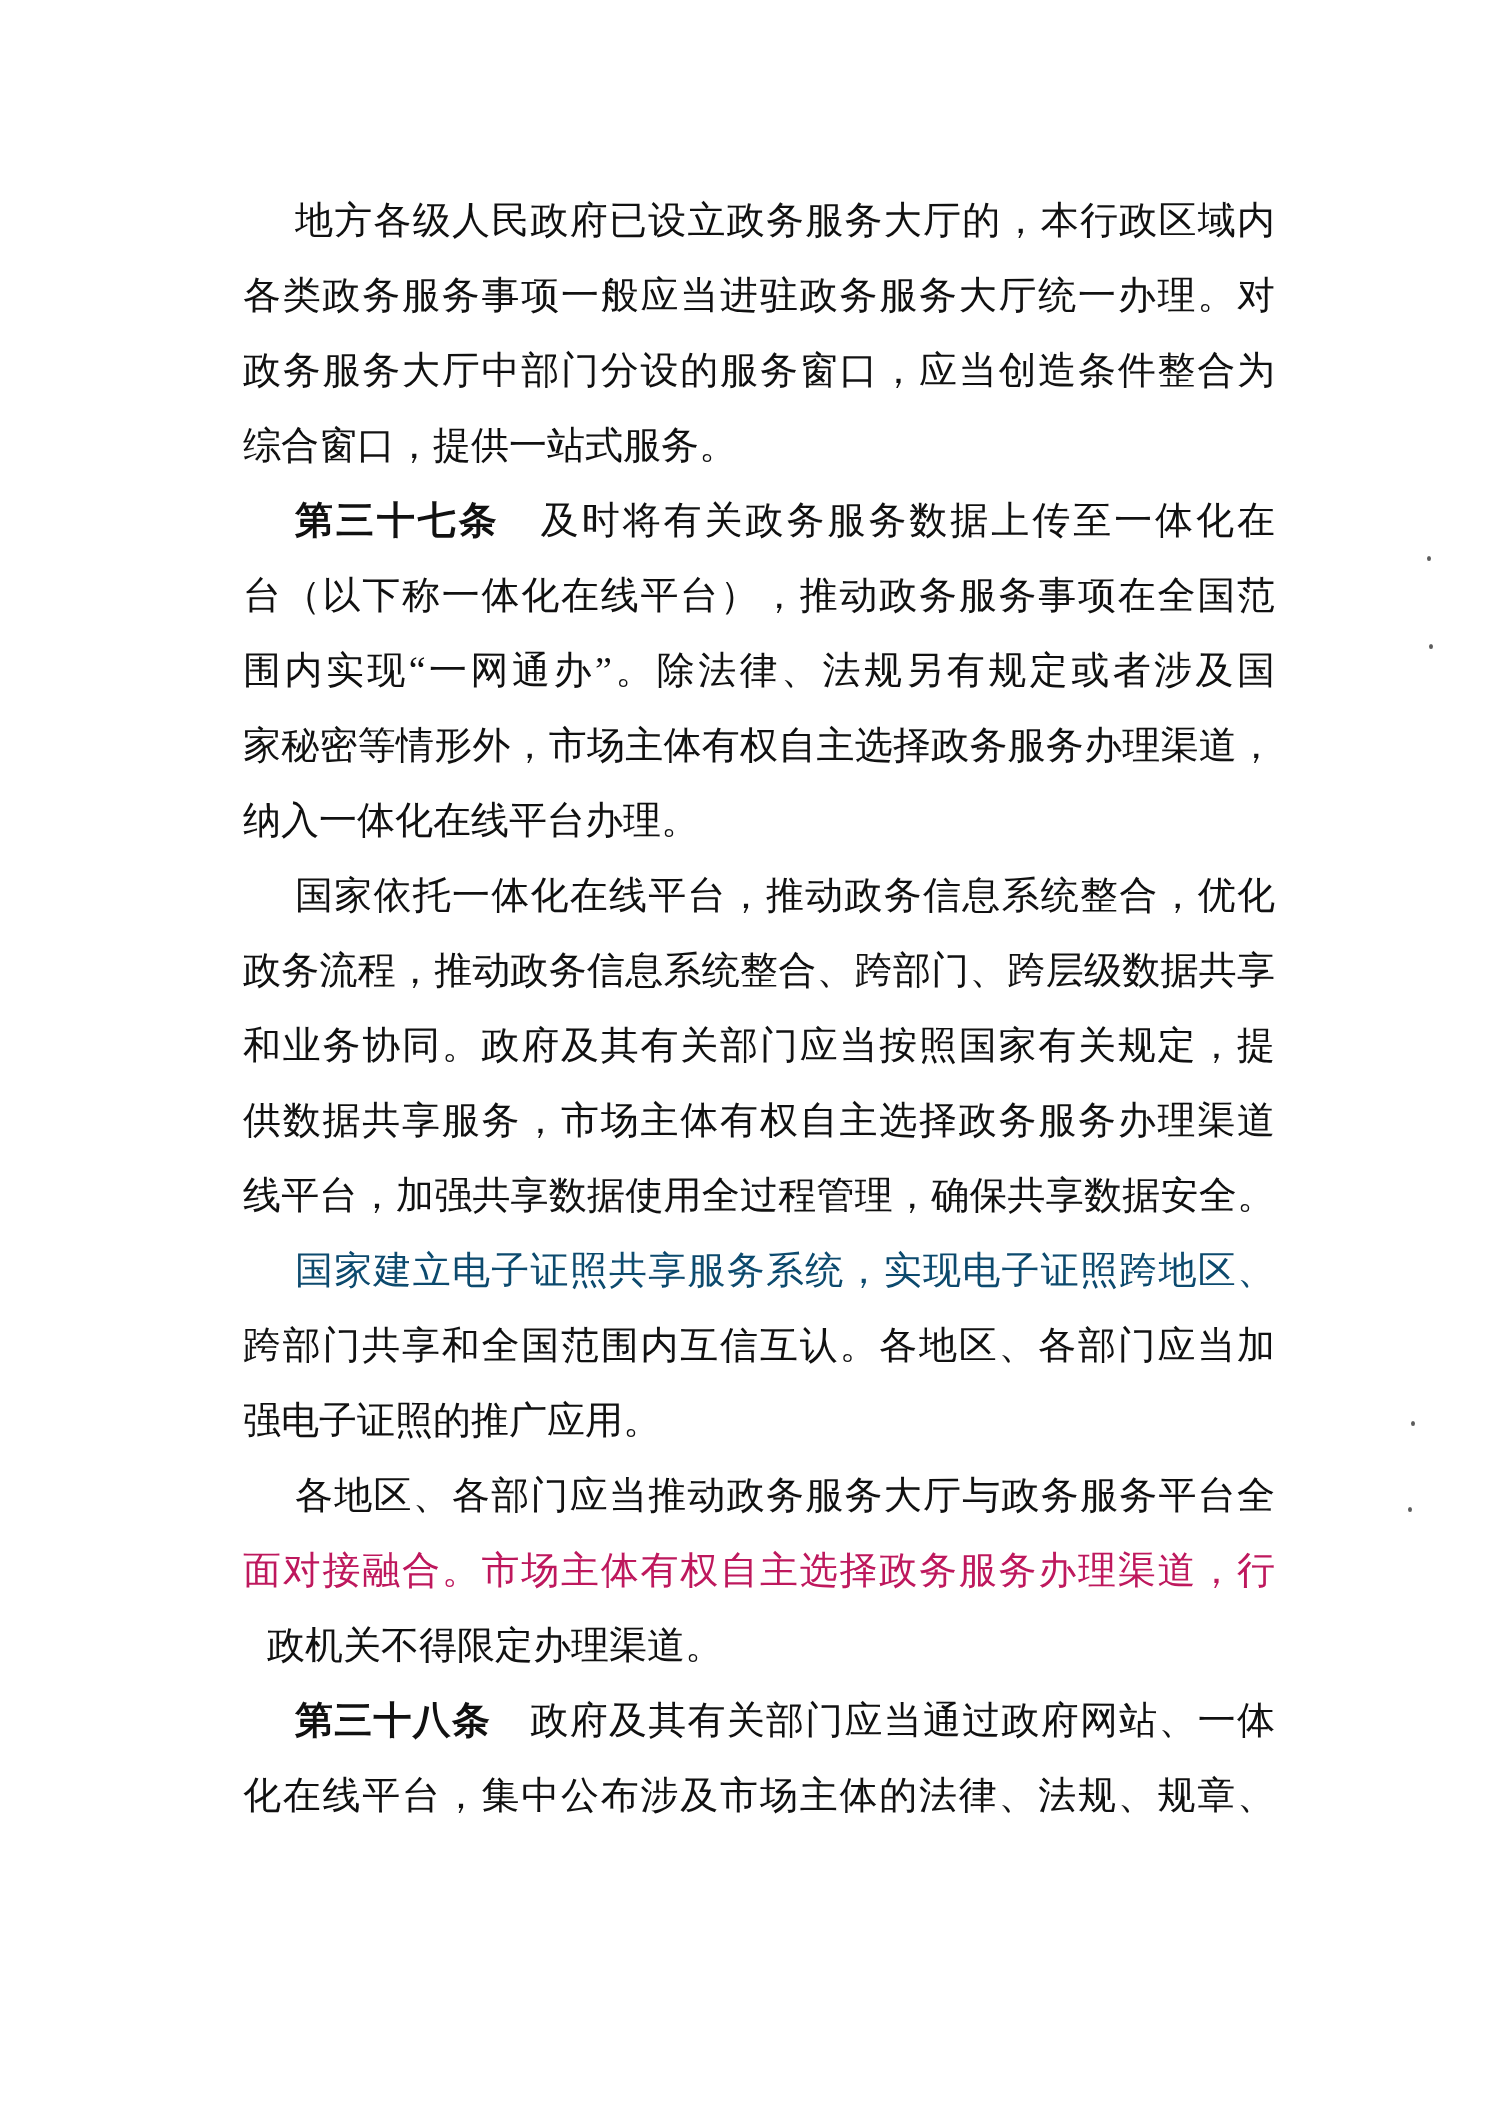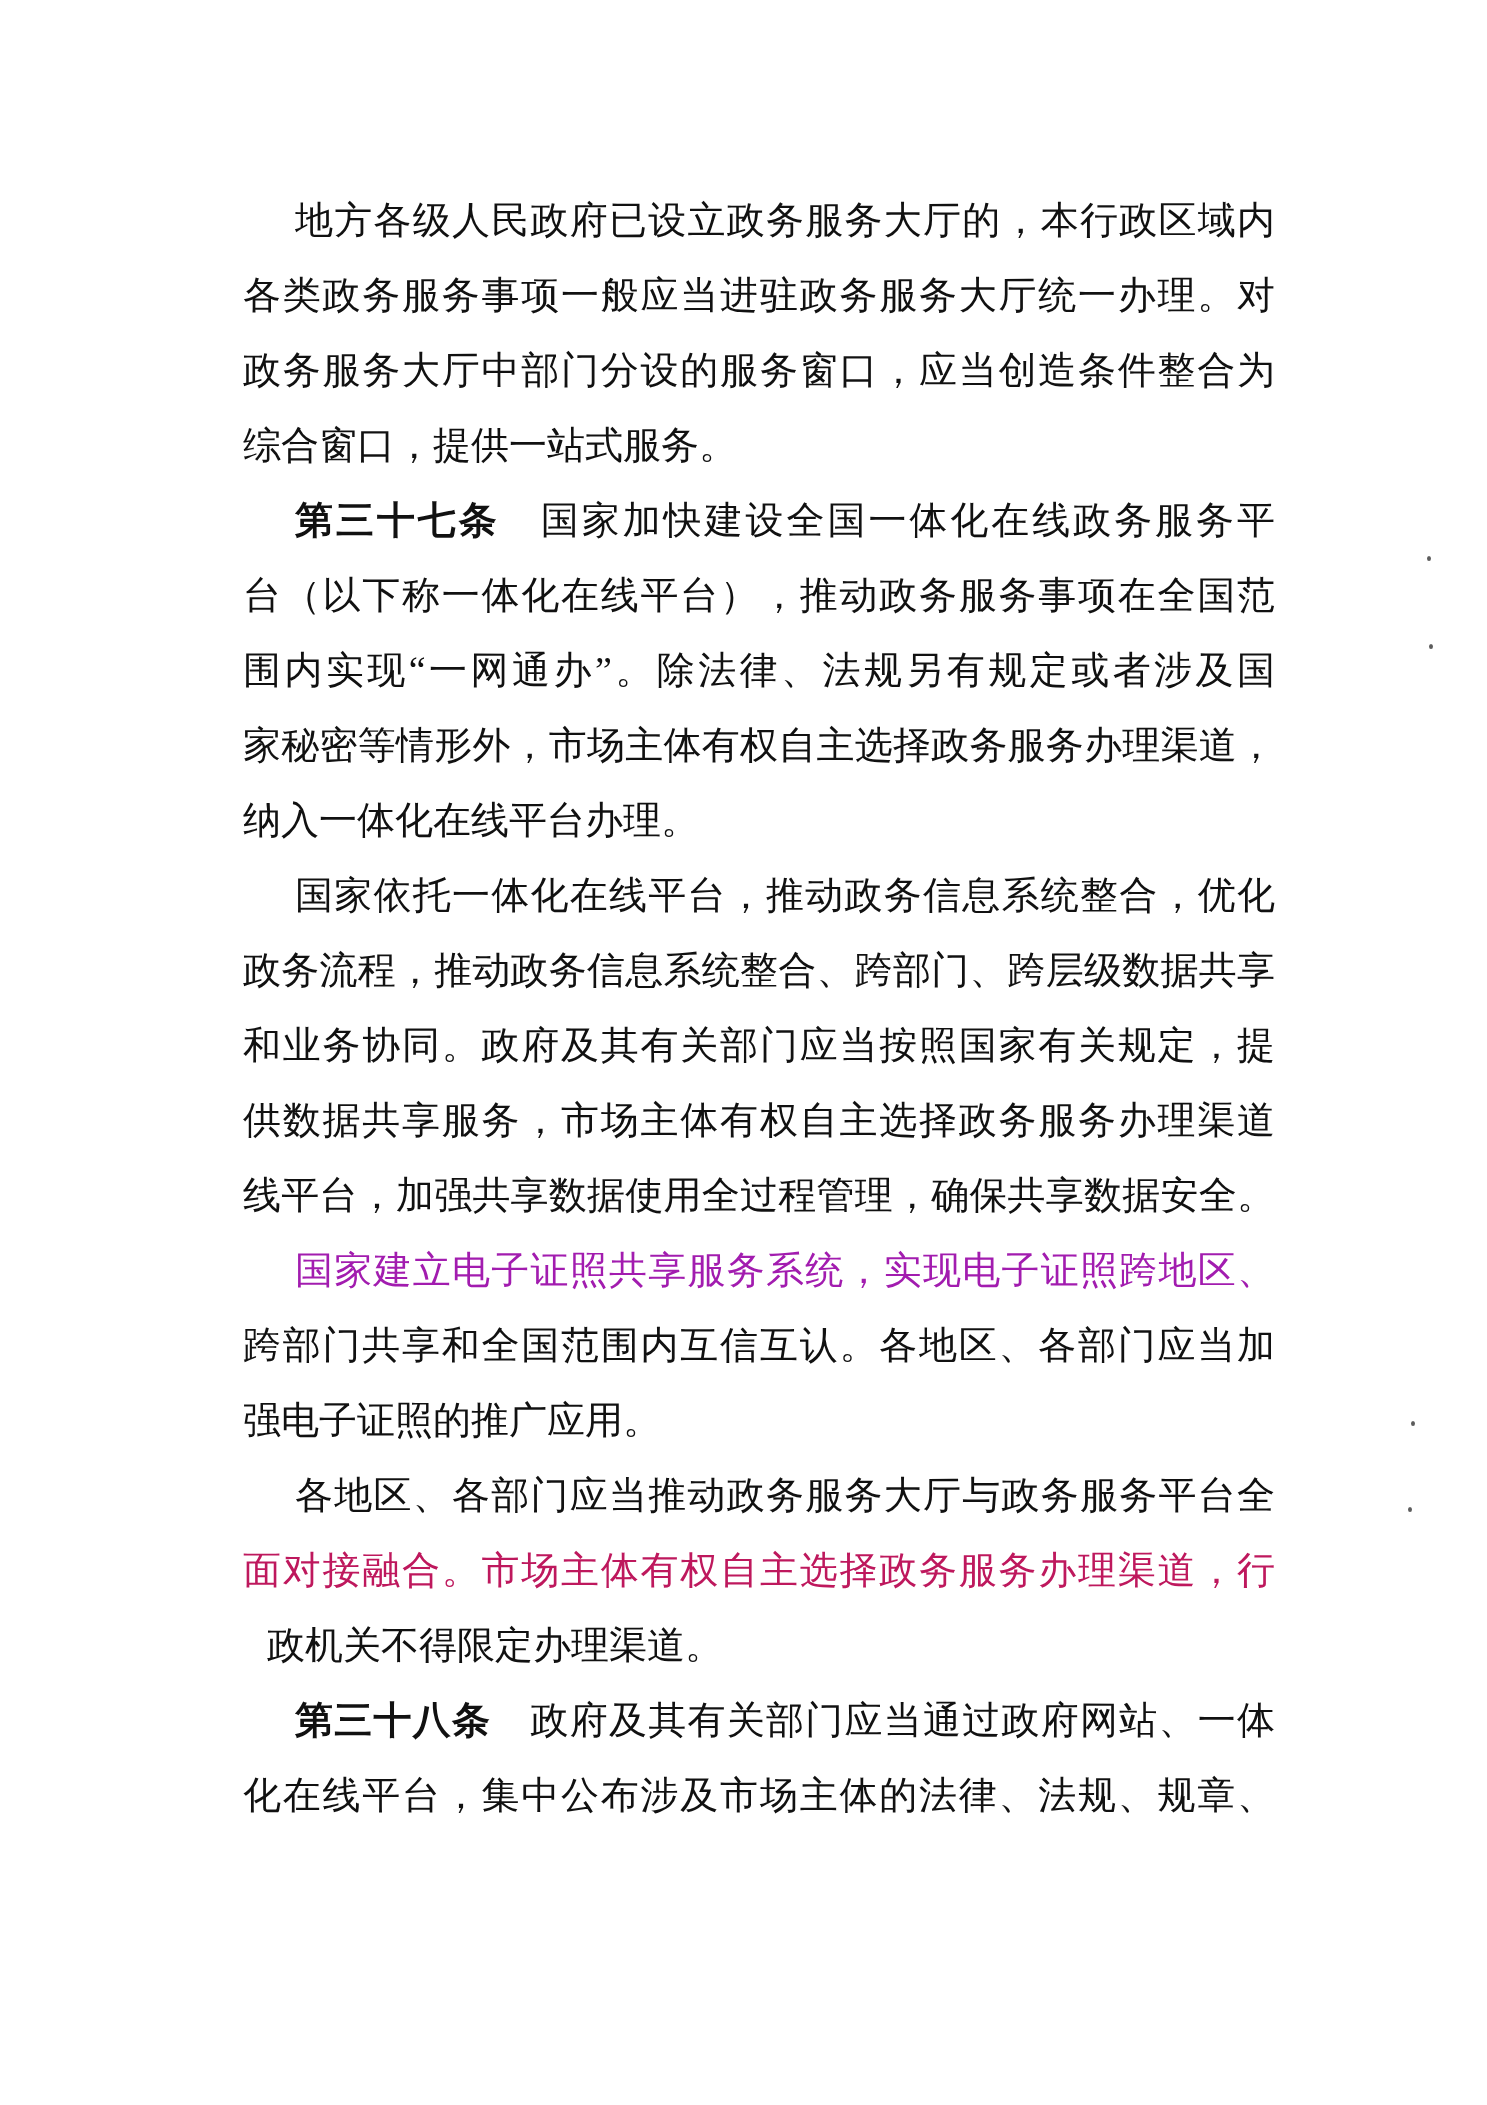--- a/index.html
+++ b/index.html
@@ -52,31 +52,31 @@
 </style>
 </head>
 <body>
 
 <div class="page" style="width: 1487px; height: 2105px; background: rgb(255, 255, 255);">
   <div class="text-block">
       <div class="line indent fill" style="color: rgb(17, 17, 17);"><span class="seg">地方各级人民政府已设立政务服务大厅的，本行政区域内</span></div>
       <div class="line fill" style="color: rgb(17, 17, 17);"><span class="seg">各类政务服务事项一般应当进驻政务服务大厅统一办理。对</span></div>
       <div class="line fill" style="color: rgb(17, 17, 17);"><span class="seg">政务服务大厅中部门分设的服务窗口，应当创造条件整合为</span></div>
       <div class="line nofill" style="color: rgb(17, 17, 17);"><span class="seg">综合窗口，提供一站式服务。</span></div>
-      <div class="line indent fill" style="color: rgb(17, 17, 17);"><span class="seg bold">第三十七条</span><span class="seg">　国家加快建设全国一体化在线政务服务平</span></div>
+      <div class="line indent fill" style="color: rgb(17, 17, 17);"><span class="seg bold">第三十七条</span><span class="seg">　及时将有关政务服务数据上传至一体化在</span></div>
       <div class="line fill" style="color: rgb(17, 17, 17); font-family: Liberation Serif, serif;"><span class="seg">台（以下称一体化在线平台），推动政务服务事项在全国范</span></div>
       <div class="line fill" style="color: rgb(17, 17, 17);"><span class="seg">围内实现“一网通办”。除法律、法规另有规定或者涉及国</span></div>
       <div class="line fill" style="color: rgb(17, 17, 17);"><span class="seg">家秘密等情形外，市场主体有权自主选择政务服务办理渠道，</span></div>
       <div class="line nofill" style="color: rgb(17, 17, 17);"><span class="seg">纳入一体化在线平台办理。</span></div>
       <div class="line indent fill" style="color: rgb(17, 17, 17);"><span class="seg">国家依托一体化在线平台，推动政务信息系统整合，优化</span></div>
       <div class="line fill" style="color: rgb(17, 17, 17);"><span class="seg">政务流程，推动政务信息系统整合、跨部门、跨层级数据共享</span></div>
       <div class="line fill" style="color: rgb(17, 17, 17);"><span class="seg">和业务协同。政府及其有关部门应当按照国家有关规定，提</span></div>
       <div class="line fill" style="color: rgb(17, 17, 17);"><span class="seg">供数据共享服务，市场主体有权自主选择政务服务办理渠道</span></div>
       <div class="line fill" style="color: rgb(17, 17, 17);"><span class="seg">线平台，加强共享数据使用全过程管理，确保共享数据安全。</span></div>
-      <div class="line indent fill" style="color: #a21caf;"><span class="seg">国家建立电子证照共享服务系统，实现电子证照跨地区、</span></div>
+      <div class="line indent fill" style="color: #0c4a6e;"><span class="seg">国家建立电子证照共享服务系统，实现电子证照跨地区、</span></div>
       <div class="line fill" style="color: rgb(17, 17, 17);"><span class="seg">跨部门共享和全国范围内互信互认。各地区、各部门应当加</span></div>
       <div class="line nofill" style="color: rgb(17, 17, 17);"><span class="seg">强电子证照的推广应用。</span></div>
       <div class="line indent fill" style="color: rgb(17, 17, 17);"><span class="seg">各地区、各部门应当推动政务服务大厅与政务服务平台全</span></div>
       <div class="line fill" style="color: #be185d;"><span class="seg">面对接融合。市场主体有权自主选择政务服务办理渠道，行</span></div>
       <div class="line nofill" style="color: rgb(17, 17, 17); margin-left: 24px;"><span class="seg">政机关不得限定办理渠道。</span></div>
       <div class="line indent fill" style="color: rgb(17, 17, 17);"><span class="seg bold">第三十八条</span><span class="seg">　政府及其有关部门应当通过政府网站、一体</span></div>
       <div class="line fill" style="color: rgb(17, 17, 17);"><span class="seg">化在线平台，集中公布涉及市场主体的法律、法规、规章、</span></div>
     </div>
 <div class="speck" style="left: 1427px; top: 556px;"></div>
     <div class="speck" style="left: 1429px; top: 644px;"></div>

